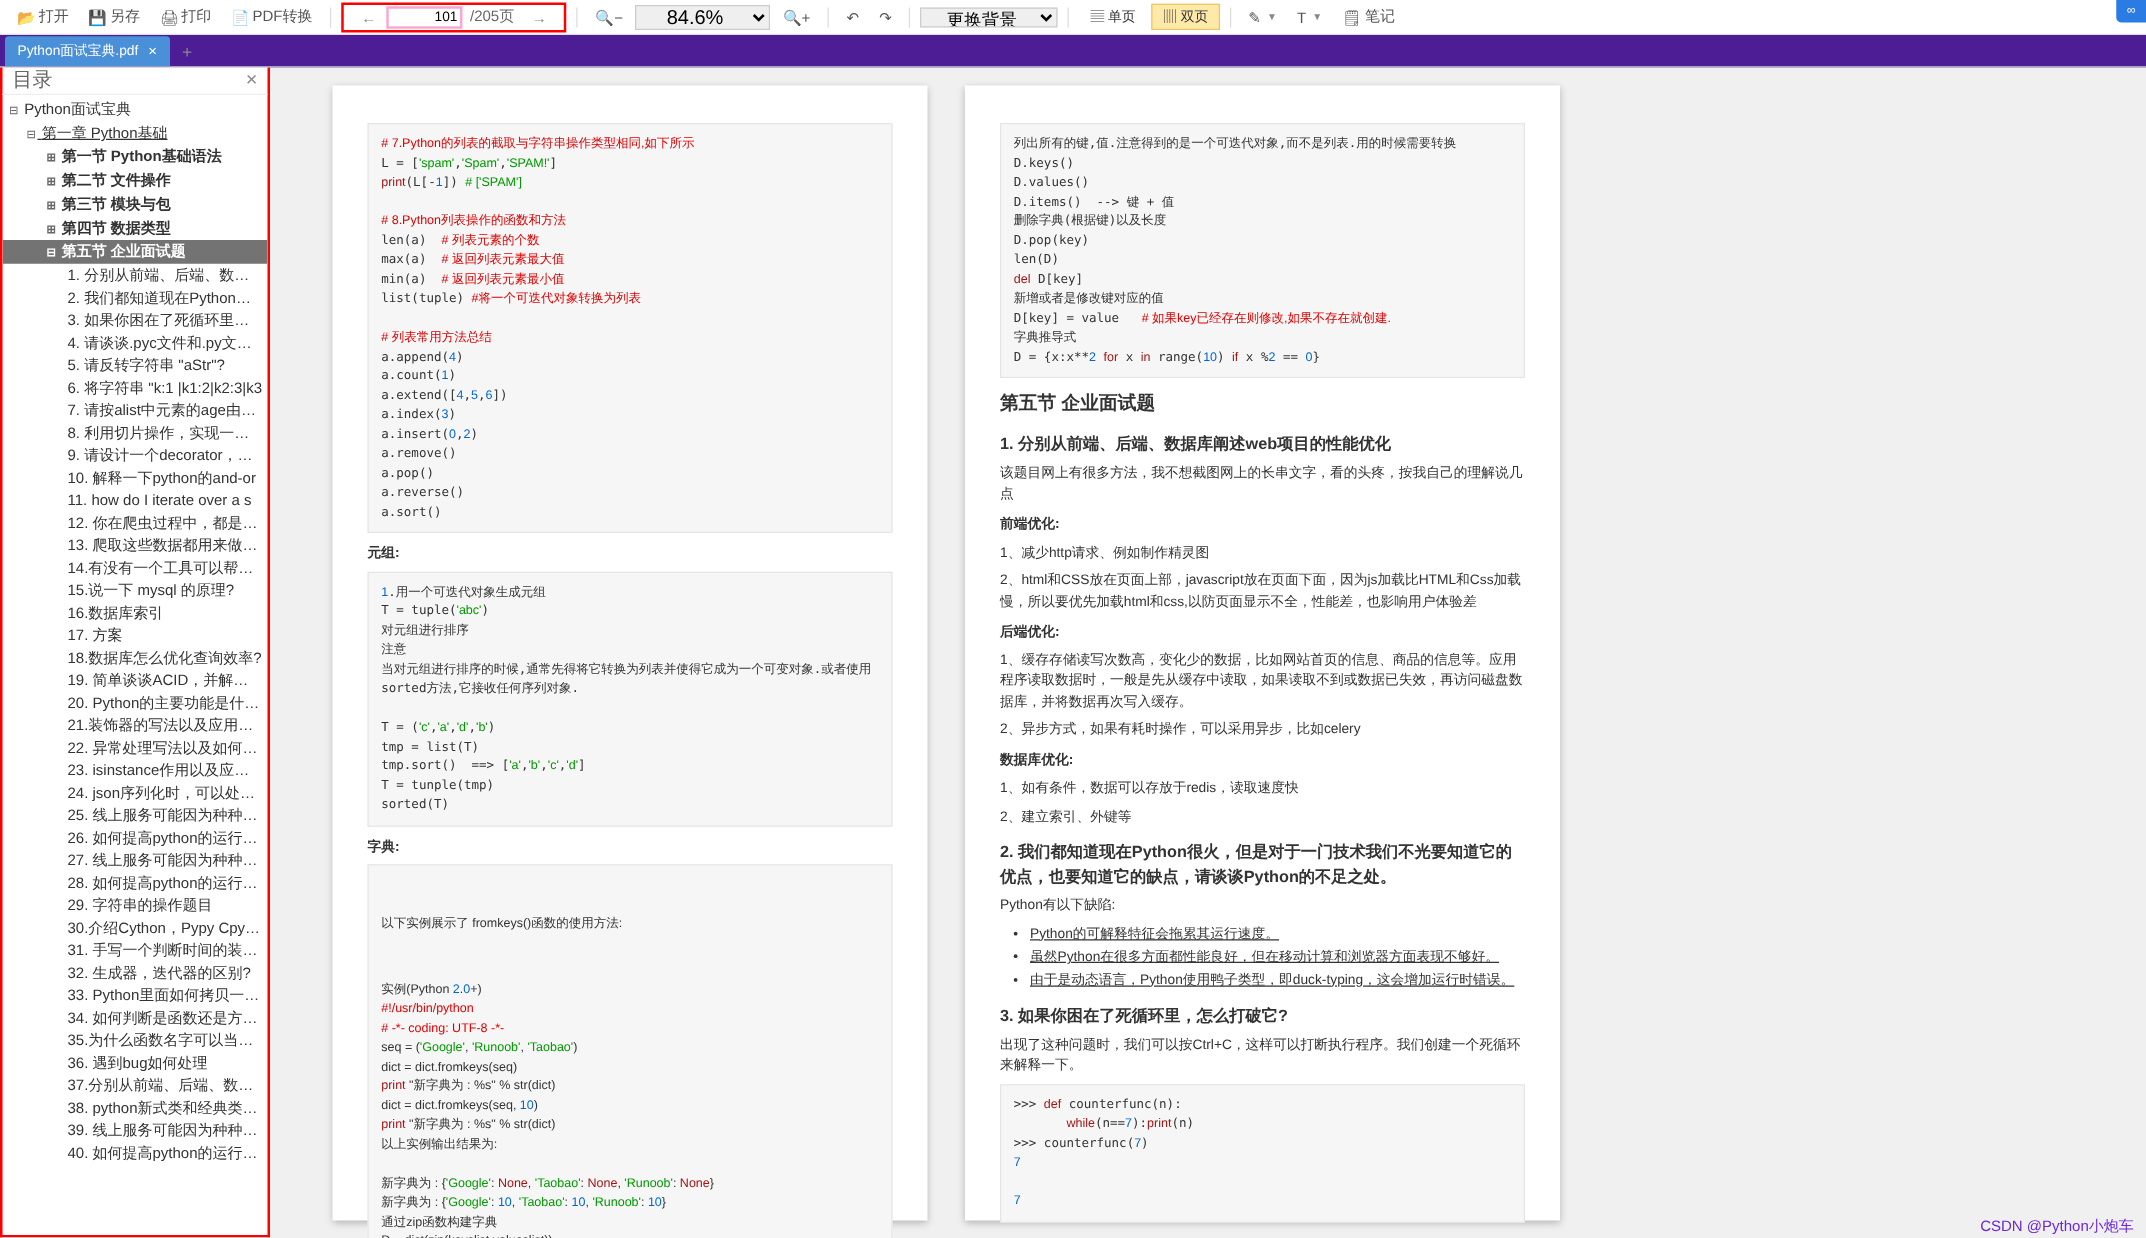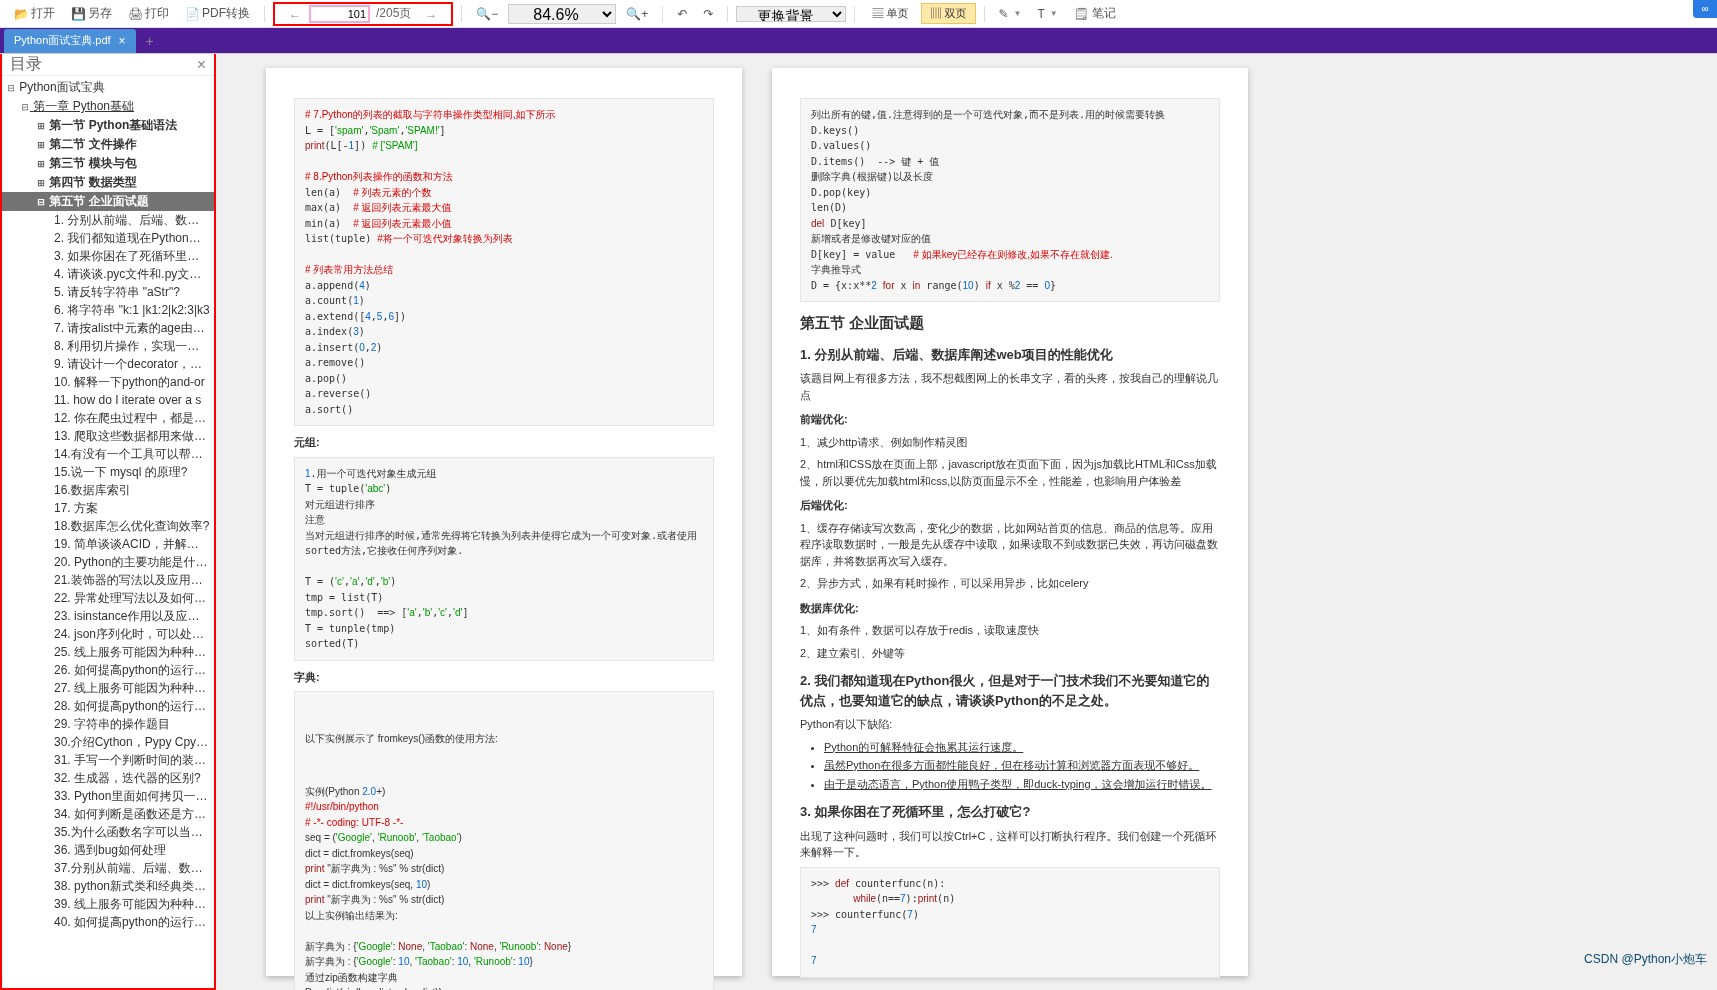--- a/index.html
+++ b/index.html
@@ -46,21 +46,21 @@
 .codeblock { background: #f6f6f6; border: 1px solid #e5e5e5; padding: 8px 10px; font-family: Consolas, monospace; font-size: 10px; line-height: 1.55; white-space: pre-wrap; margin: 6px 0; }
 .cmt-red { color: #d00; }
 .cmt-green { color: #090; }
 .str { color: #090; }
 .num { color: #06c; }
 .kw  { color: #a31515; }
 ul.bullets { margin: 4px 0 4px 24px; font-size: 11px; }
 ul.bullets li { margin: 2px 0; text-decoration: underline; }
 
 .top-right-blue { position: absolute; top: 0; right: 0; width: 24px; height: 18px; background: #2a7be4; border-bottom-left-radius: 4px; color:#fff; text-align:center; font-size:10px; line-height:18px; }
-.watermark { position: fixed; right: 10px; bottom: 22px; color: #0c4a6e; font-size: 12px; }
+.watermark { position: fixed; right: 10px; bottom: 0; color: #6d28d9; font-size: 12px; }
 
 ::-webkit-scrollbar { width: 10px; }
 ::-webkit-scrollbar-thumb { background: #c4c4c4; border-radius: 5px; }
 </style>
 </head>
 <body>
 
 <div class="toolbar">
   <div class="tb-item">
       <span class="tb-icon">📂</span>

